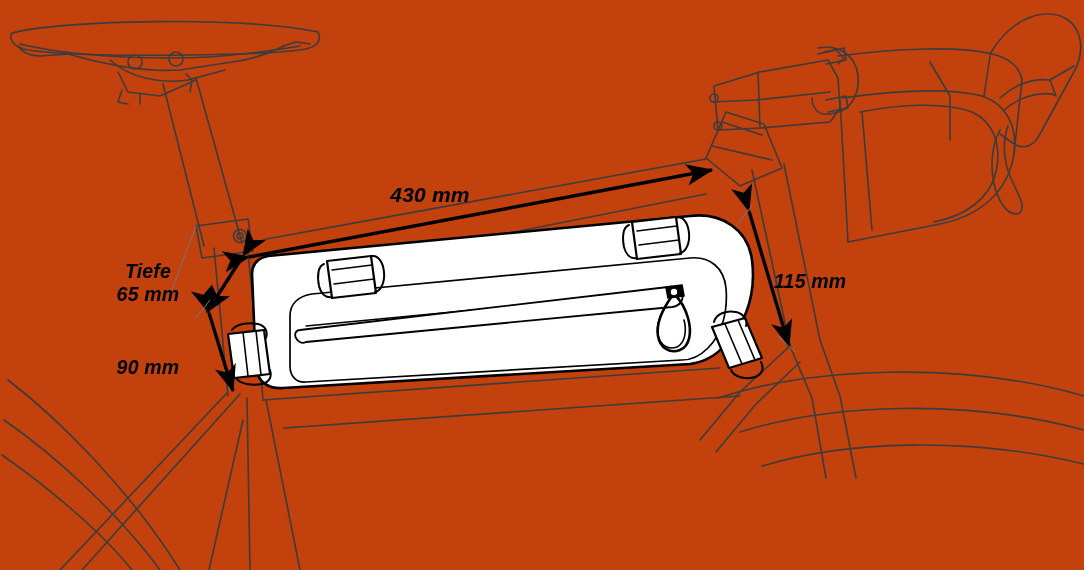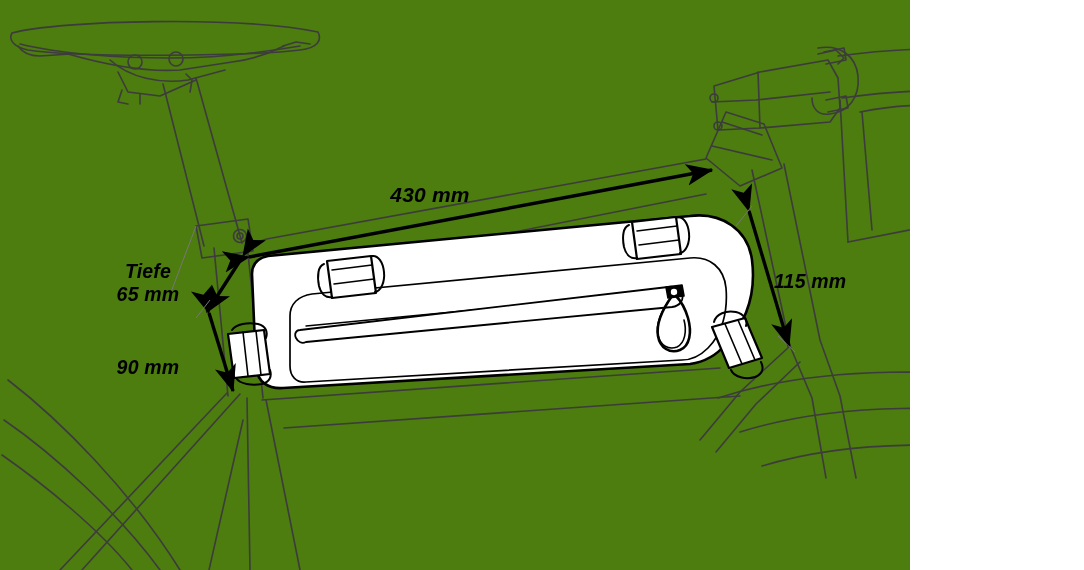--- a/index.html
+++ b/index.html
@@ -5,23 +5,23 @@
   html, body {
     margin: 0;
     padding: 0;
     background: #ffffff;
   }
   body {
     font-family: "Liberation Sans", sans-serif;
   }
   #stage {
     position: relative;
-    width: 910px;
+    width: 1084px;
     height: 570px;
-    background: #4d7c0f;
+    background: #c2410c;
     overflow: hidden;
     text-decoration: underline;
   }
   #diagram {
     position: absolute;
     left: 0;
     top: 0;
     width: 1084px;
     height: 570px;
   }

